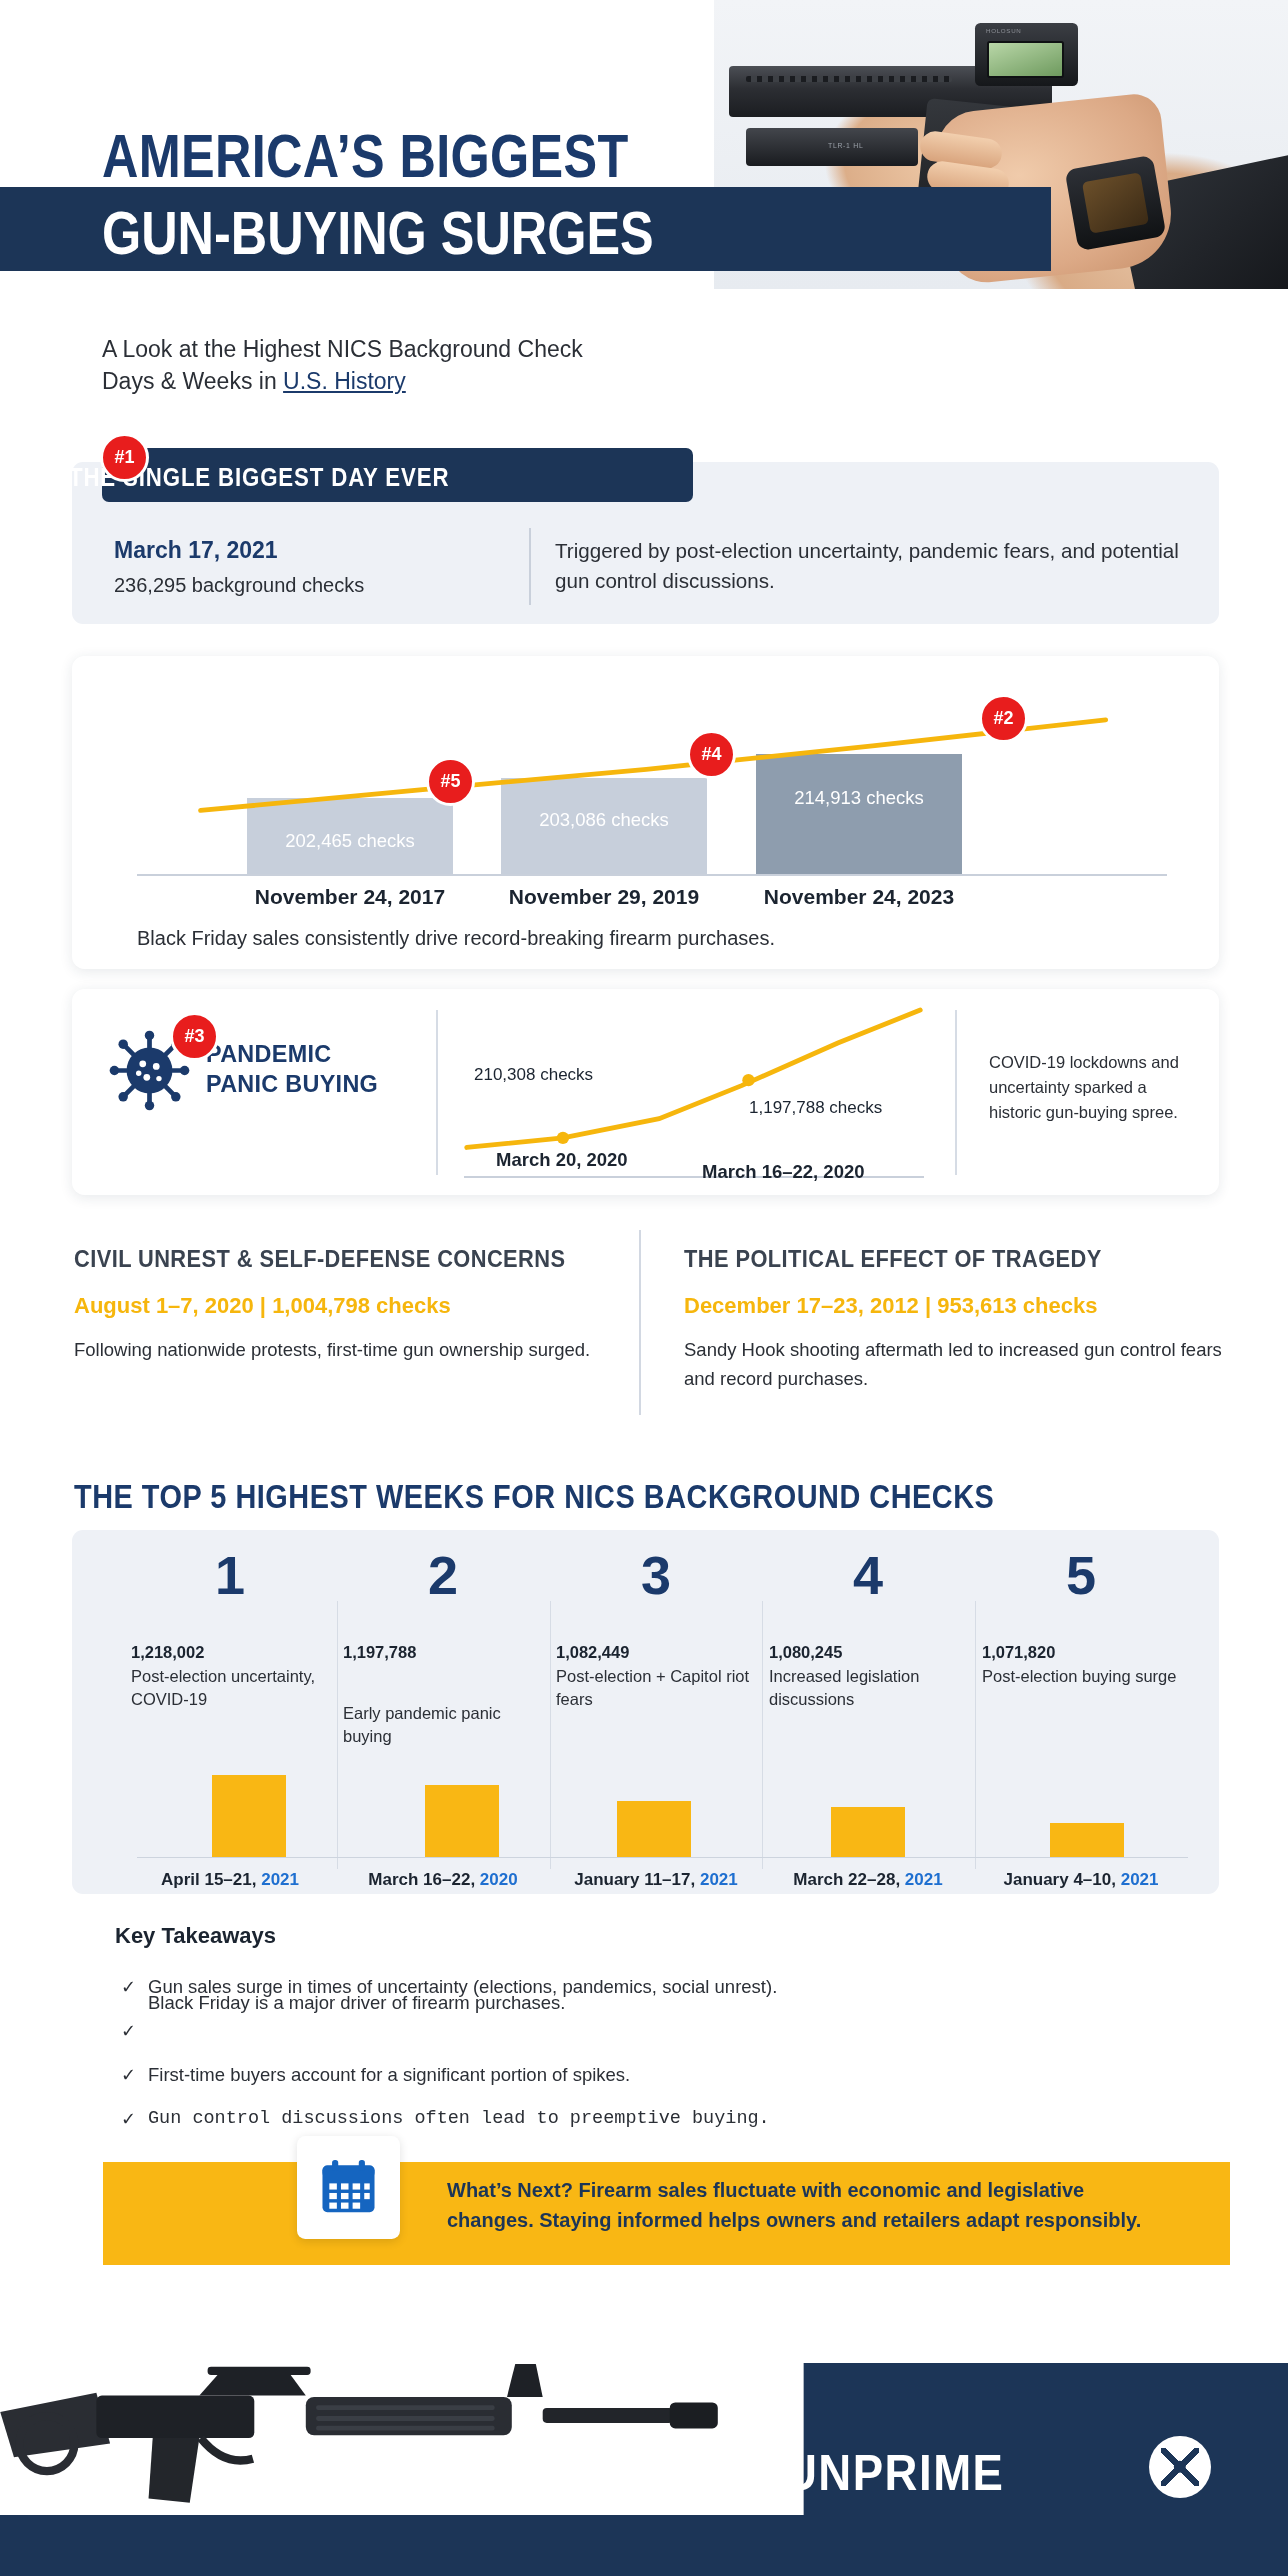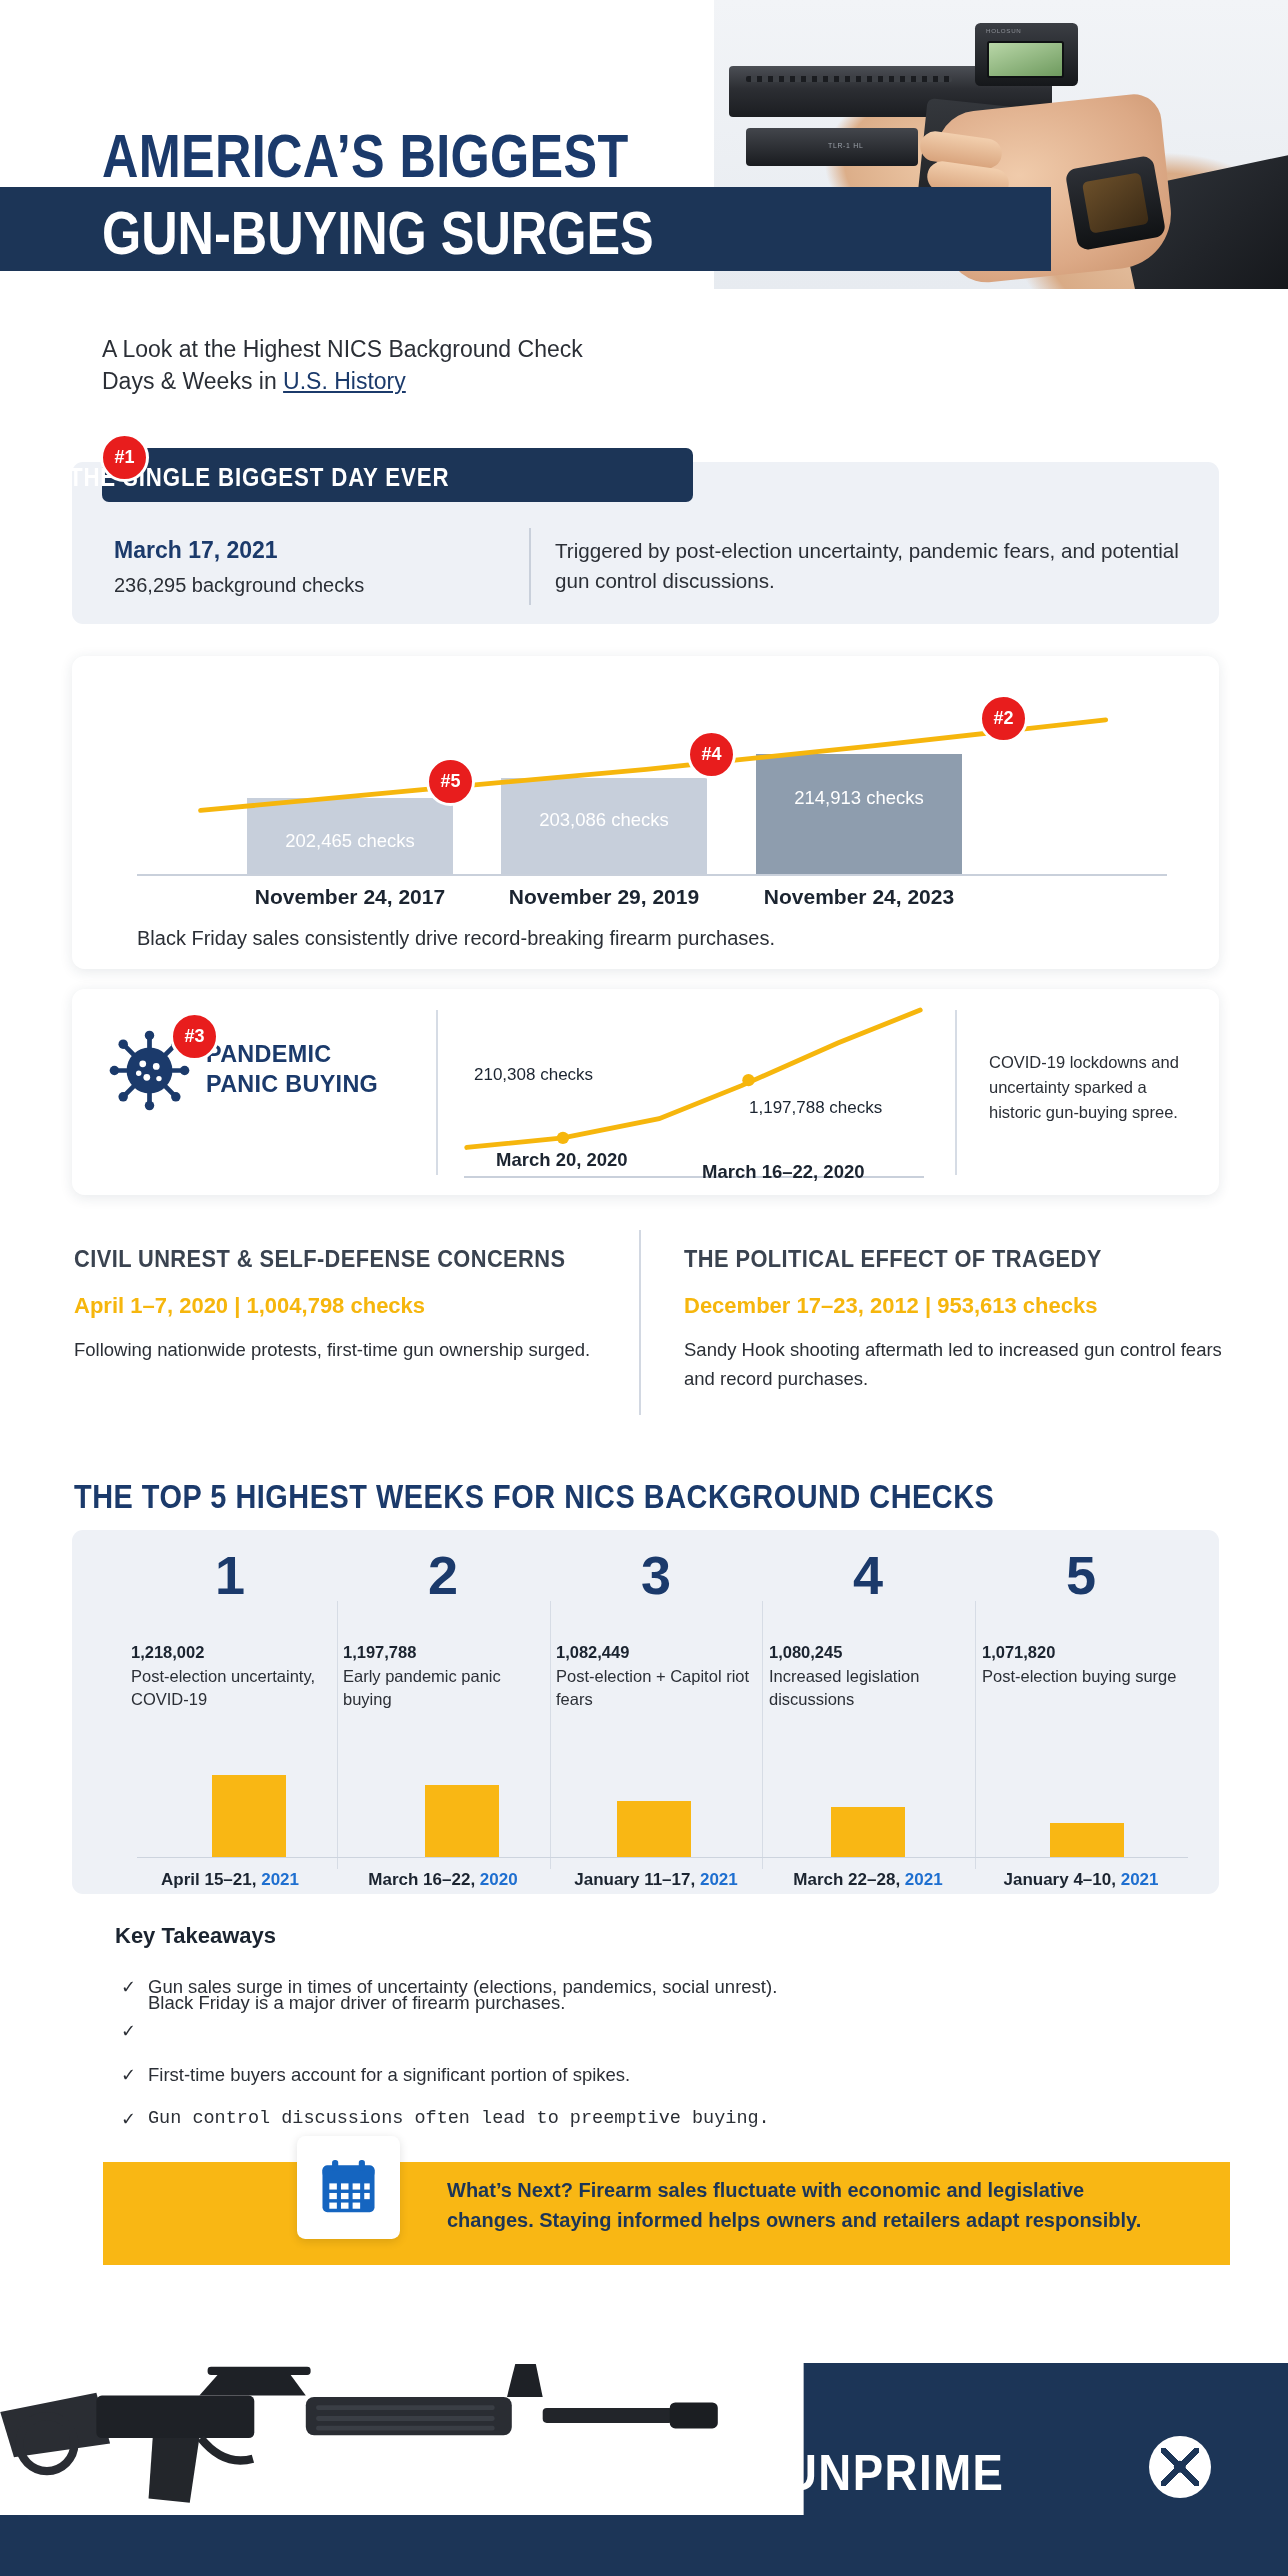--- a/index.html
+++ b/index.html
@@ -534,21 +534,21 @@
 
   <div class="s3-val1">210,308 checks</div>
   <div class="s3-val2">1,197,788 checks</div>
   <div class="s3-axis"></div>
   <div class="s3-d1">March 20, 2020</div>
   <div class="s3-d2">March 16–22, 2020</div>
 
   <div class="s4-div"></div>
 
   <div class="s4-h" style="left:74px; top:1245px;">CIVIL UNREST &amp; SELF-DEFENSE CONCERNS</div>
-  <div class="s4-y" style="left:74px; top:1293px;">April 1–7, 2020 | 1,004,798 checks</div>
+  <div class="s4-y" style="left:74px; top:1293px;">August 1–7, 2020 | 1,004,798 checks</div>
   <div class="s4-p" style="left:74px; top:1335px; width:522px;">Following nationwide protests, first-time gun ownership surged.</div>
 
   <div class="s4-h" style="left:684px; top:1245px;">THE POLITICAL EFFECT OF TRAGEDY</div>
   <div class="s4-y" style="left:684px; top:1293px;">December 17–23, 2012 | 953,613 checks</div>
   <div class="s4-p" style="left:684px; top:1335px; width:543px;">Sandy Hook shooting aftermath led to increased gun control fears and record purchases.</div>
 
   <div class="s5-h">THE TOP 5 HIGHEST WEEKS FOR NICS BACKGROUND CHECKS</div>
   <div class="lightband s5-band"></div>
 
   <div class="s5-sep" style="left:337px;"></div>
@@ -559,21 +559,21 @@
   <div class="s5-rank" style="left:124px;">1</div>
   <div class="s5-num" style="left:131px;">1,218,002</div>
   <div class="s5-desc" style="left:131px;">Post-election uncertainty, COVID-19</div>
   <div class="s5-bar" style="left:212px; top:1775px; width:74px; height:82px;"></div>
   <div class="s5-date" style="left:124px;">
     <span>April 15–21, </span><em>2021</em>
   </div>
 
   <div class="s5-rank" style="left:337px;">2</div>
   <div class="s5-num" style="left:343px;">1,197,788</div>
-  <div class="s5-desc" style="left:343px;">Early pandemic panic buying</div>
+  <div class="s5-desc" style="left:343px;margin-top:37px;">Early pandemic panic buying</div>
   <div class="s5-bar" style="left:425px; top:1785px; width:74px; height:73px;"></div>
   <div class="s5-date" style="left:337px;">
     <span>March 16–22, </span><em>2020</em>
   </div>
 
   <div class="s5-rank" style="left:550px;">3</div>
   <div class="s5-num" style="left:556px;">1,082,449</div>
   <div class="s5-desc" style="left:556px;">Post-election + Capitol riot fears</div>
   <div class="s5-bar" style="left:617px; top:1801px; width:74px; height:56px;"></div>
   <div class="s5-date" style="left:550px;">

